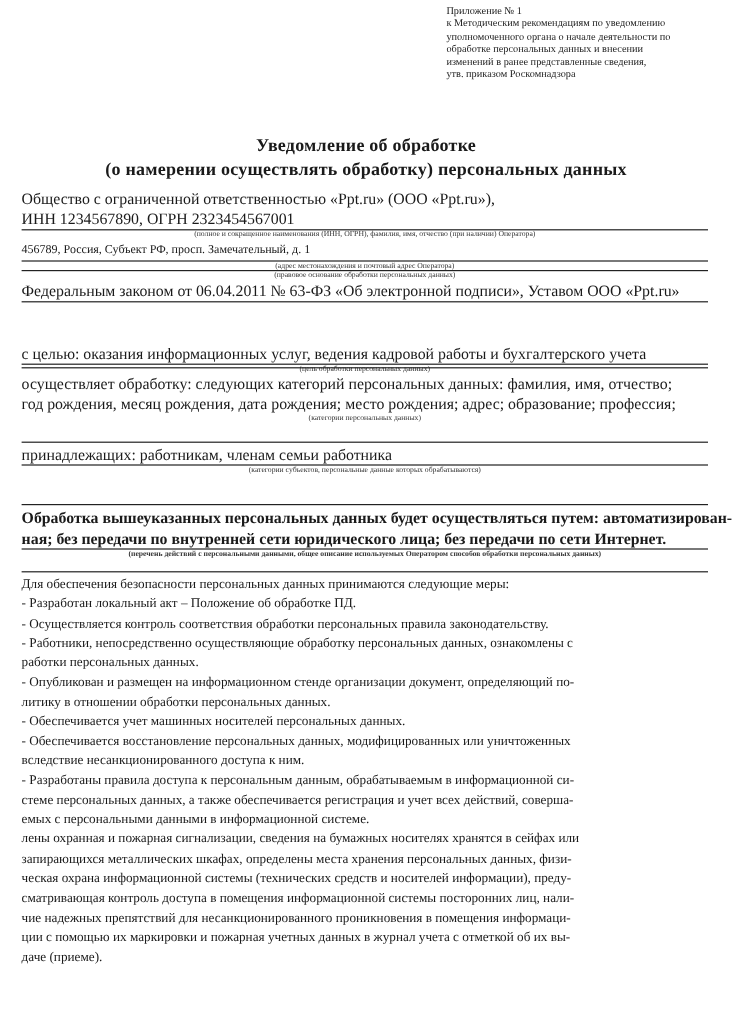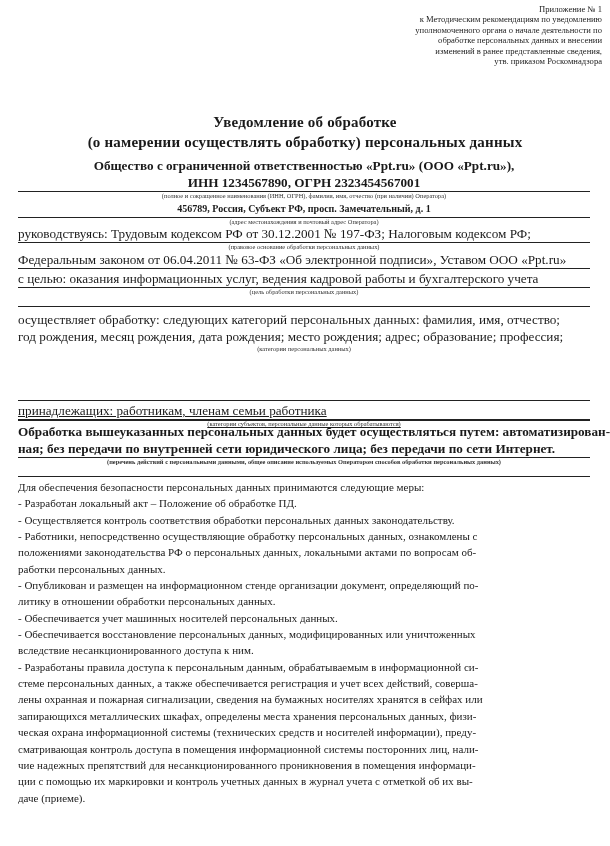--- a/index.html
+++ b/index.html
@@ -2,29 +2,29 @@
 <html><head>
   <meta charset="utf-8">
   <style>
     html, body { margin: 0; padding: 0; background: #ffffff; }
     body {
       width: 610px; height: 846px; overflow: hidden; position: relative;
       font-family: "Liberation Serif", "DejaVu Serif", serif; color: #1a1a1a;
     }
     .appendix {
       position: absolute; right: 8px; top: 4px; width: 230px;
-      text-align: right; font-size: 8.6px; line-height: 10.4px; color: #222;
+      font-size: 8.6px; line-height: 10.4px; color: #222;
     }
     .title {
       position: absolute; left: 0; right: 0; top: 112px; text-align: center;
       font-weight: bold; font-size: 15px; line-height: 20px; letter-spacing: 0.2px;
     }
     .block { position: absolute; left: 18px; width: 572px; }
     .line { font-size: 13.2px; line-height: 17px; white-space: nowrap; }
-    .center { text-align: center; font-weight: bold; }
+    .center { text-align: left; }
     .rule { border-top: 1px solid #222; height: 0; }
     .caption { font-size: 6.4px; line-height: 8px; text-align: center; color: #333; }
     .measures .para-line { font-size: 11px; line-height: 16.35px; white-space: nowrap; }
   </style>
 </head>
 <body>
 
 <div class="appendix">
   <div>Приложение № 1</div>
   <div>к Методическим рекомендациям по уведомлению</div>
@@ -43,42 +43,41 @@
   <div class="line center">Общество с ограниченной ответственностью «Ppt.ru» (ООО «Ppt.ru»),</div>
   <div class="line center">ИНН 1234567890, ОГРН 2323454567001</div>
   <div class="rule"></div>
   <div class="caption">(полное и сокращенное наименования (ИНН, ОГРН), фамилия, имя, отчество (при наличии) Оператора)</div>
   <div class="line center" style="font-size:10px;">456789, Россия, Субъект РФ, просп. Замечательный, д. 1</div>
   <div class="rule"></div>
   <div class="caption">(адрес местонахождения и почтовый адрес Оператора)</div>
 </div>
 
 <div class="block" style="top:225px;">
-  <div class="line">руководствуясь: Трудовым кодексом РФ от 30.12.2001 № 197-ФЗ; Налоговым кодексом РФ;</div>
   <div class="rule"></div>
   <div class="caption">(правовое основание обработки персональных данных)</div>
   <div class="line">Федеральным законом от 06.04.2011 № 63-ФЗ «Об электронной подписи», Уставом ООО «Ppt.ru»</div>
   <div class="rule"></div>
 </div>
 
-<div class="block" style="top:270px;">
+<div class="block" style="top:286px;">
   <div class="line">с целью: оказания информационных услуг, ведения кадровой работы и бухгалтерского учета</div>
   <div class="rule"></div>
   <div class="caption">(цель обработки персональных данных)</div>
 </div>
 
 <div class="block" style="top:306px;">
   <div class="rule"></div>
   <div style="height:4px;"></div>
   <div class="line">осуществляет обработку: следующих категорий персональных данных: фамилия, имя, отчество;</div>
   <div class="line">год рождения, месяц рождения, дата рождения; место рождения; адрес; образование; профессия;</div>
   <div class="caption">(категории персональных данных)</div>
 </div>
 
-<div class="block" style="top:400px;text-decoration:underline;">
+<div class="block" style="top:368px;">
   <div class="rule"></div>
   <div style="height:1px;"></div>
   <div class="line">принадлежащих: работникам, членам семьи работника</div>
   <div class="rule"></div>
   <div class="caption">(категории субъектов, персональные данные которых обрабатываются)</div>
 </div>
 
 <div class="block" style="top:420px;font-weight:bold;">
   <div class="rule"></div>
   <div style="height:2px;"></div>
@@ -86,31 +85,31 @@
   <div class="line">ная; без передачи по внутренней сети юридического лица; без передачи по сети Интернет.</div>
   <div class="rule"></div>
   <div class="caption">(перечень действий с персональными данными, общее описание используемых Оператором способов обработки персональных данных)</div>
 </div>
 
 <div class="block measures" style="top:476px;">
   <div class="rule"></div>
   <div style="height:2px;"></div>
   <div class="para-line">Для обеспечения безопасности персональных данных принимаются следующие меры:</div>
   <div class="para-line">- Разработан локальный акт – Положение об обработке ПД.</div>
-  <div class="para-line">- Осуществляется контроль соответствия обработки персональных данных законодательству.</div>
+  <div class="para-line">- Осуществляется контроль соответствия обработки персональных правила законодательству.</div>
   <div class="para-line">- Работники, непосредственно осуществляющие обработку персональных данных, ознакомлены с</div>
-  <div class="para-line">положениями законодательства РФ о персональных данных, локальными актами по вопросам об-</div>
   <div class="para-line">работки персональных данных.</div>
   <div class="para-line">- Опубликован и размещен на информационном стенде организации документ, определяющий по-</div>
   <div class="para-line">литику в отношении обработки персональных данных.</div>
   <div class="para-line">- Обеспечивается учет машинных носителей персональных данных.</div>
   <div class="para-line">- Обеспечивается восстановление персональных данных, модифицированных или уничтоженных</div>
   <div class="para-line">вследствие несанкционированного доступа к ним.</div>
   <div class="para-line">- Разработаны правила доступа к персональным данным, обрабатываемым в информационной си-</div>
   <div class="para-line">стеме персональных данных, а также обеспечивается регистрация и учет всех действий, соверша-</div>
+  <div class="para-line">емых с персональными данными в информационной системе.</div>
   <div class="para-line">лены охранная и пожарная сигнализации, сведения на бумажных носителях хранятся в сейфах или</div>
   <div class="para-line">запирающихся металлических шкафах, определены места хранения персональных данных, физи-</div>
   <div class="para-line">ческая охрана информационной системы (технических средств и носителей информации), преду-</div>
   <div class="para-line">сматривающая контроль доступа в помещения информационной системы посторонних лиц, нали-</div>
   <div class="para-line">чие надежных препятствий для несанкционированного проникновения в помещения информаци-</div>
-  <div class="para-line">ции с помощью их маркировки и контроль учетных данных в журнал учета с отметкой об их вы-</div>
+  <div class="para-line">ции с помощью их маркировки и пожарная учетных данных в журнал учета с отметкой об их вы-</div>
   <div class="para-line">даче (приеме).</div>
 </div>
 
 </body></html>

